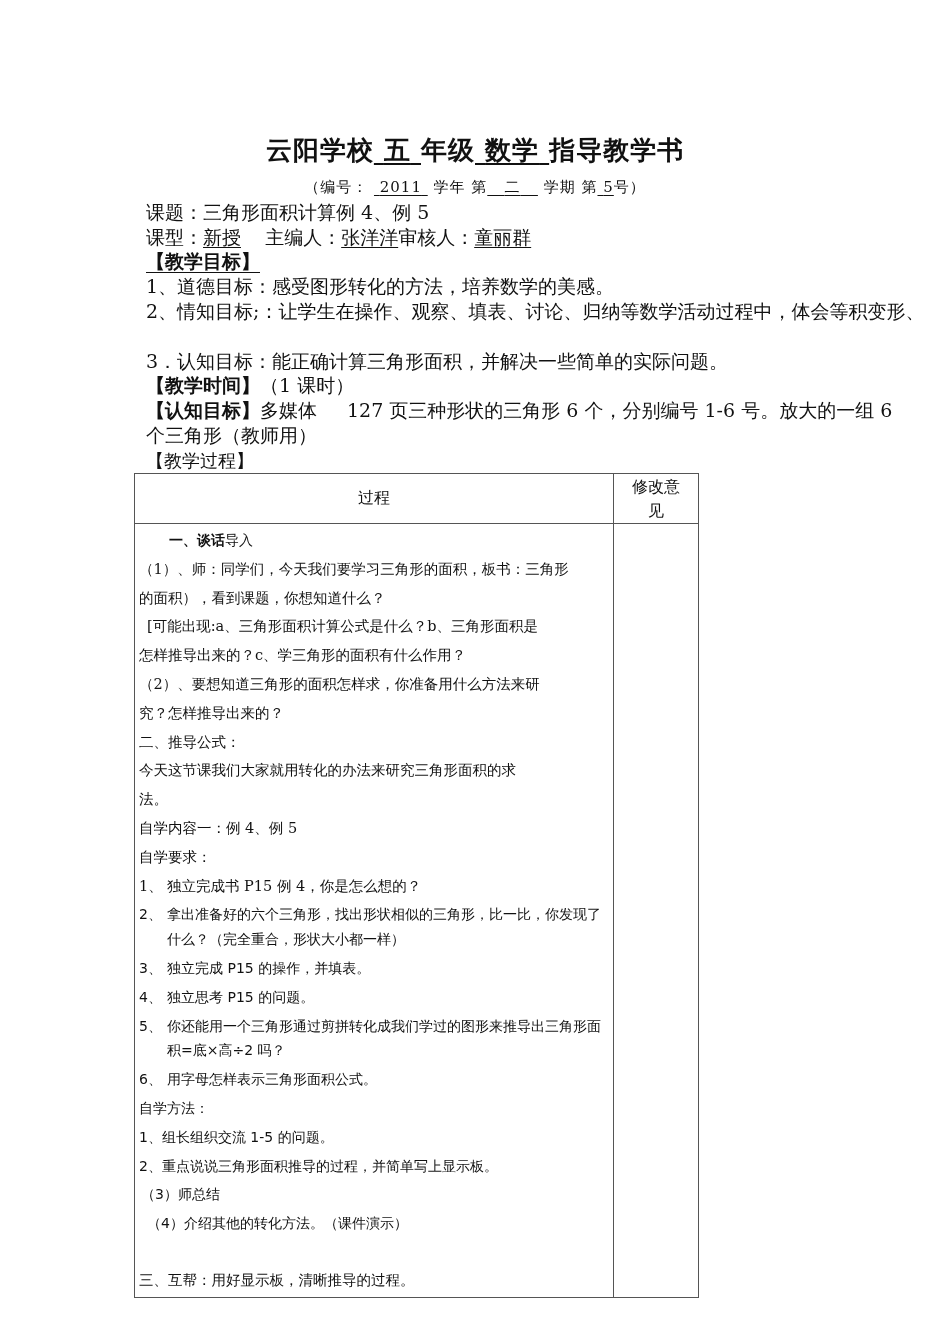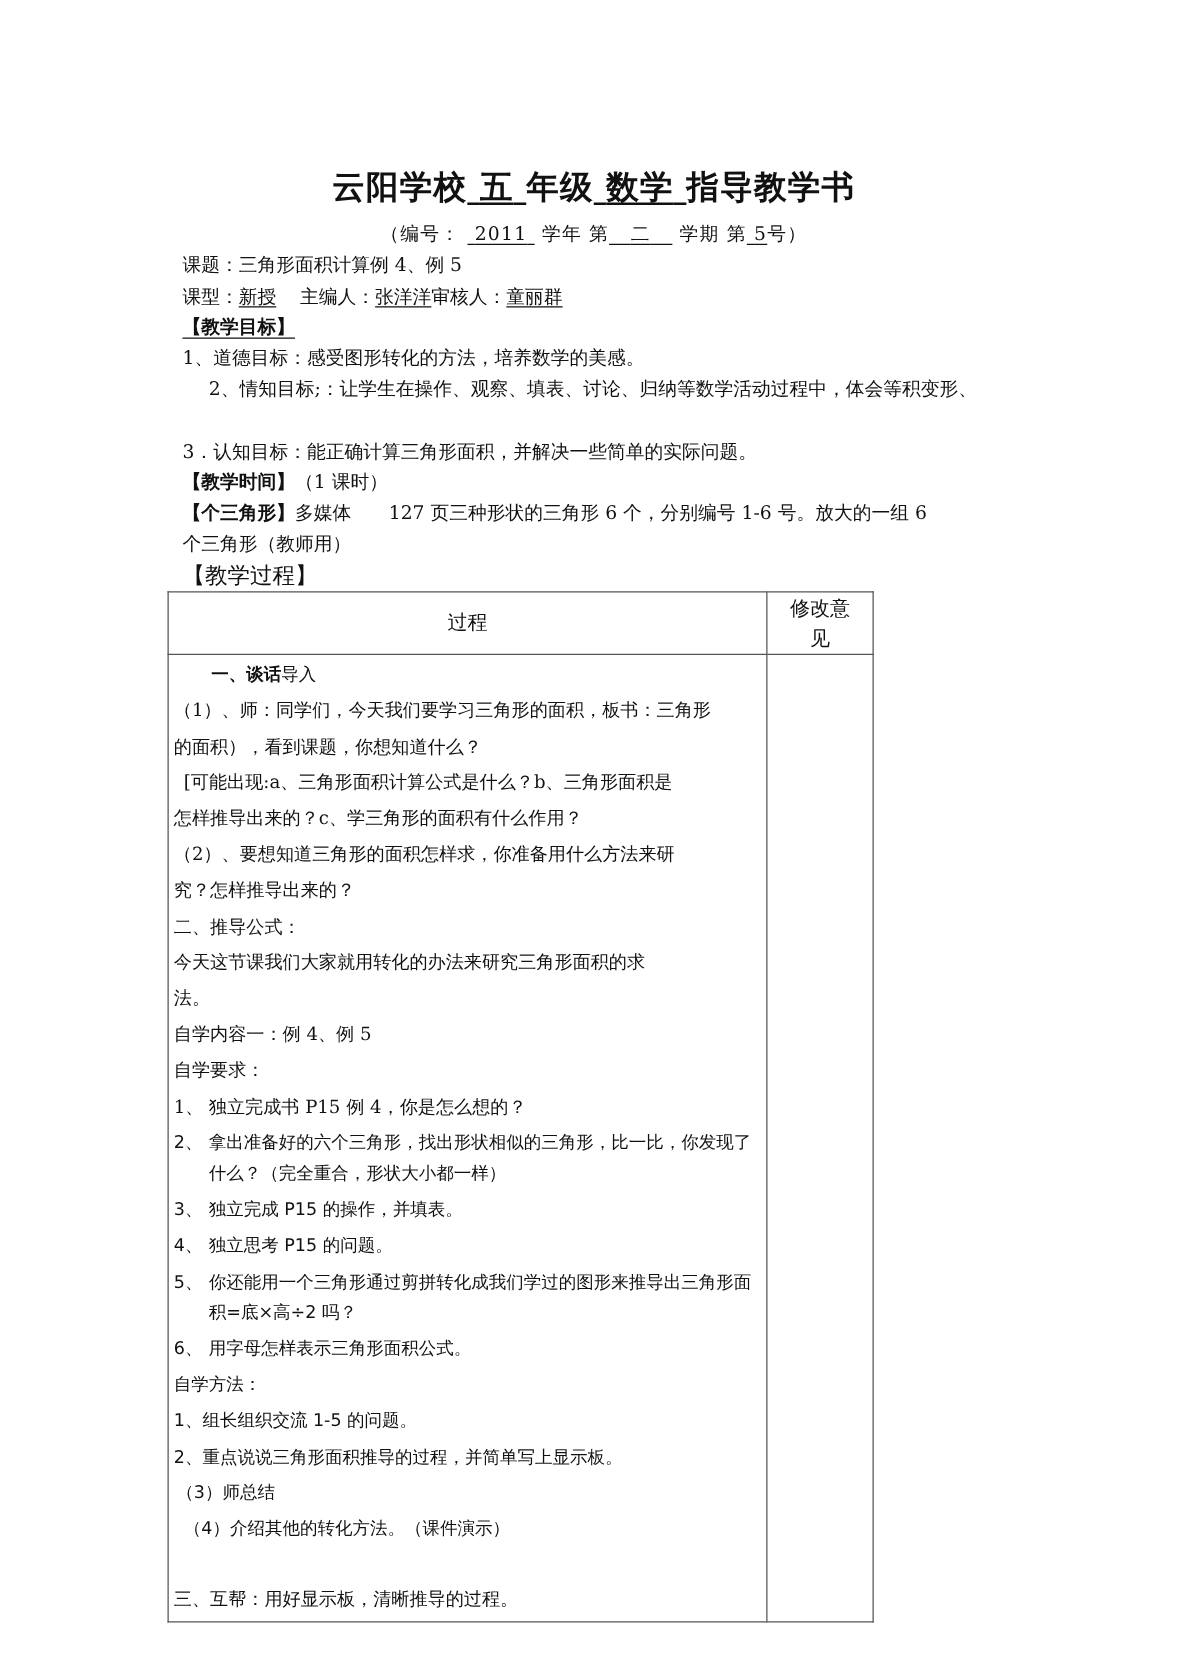--- a/index.html
+++ b/index.html
@@ -14,21 +14,21 @@
       font-family: "DejaVu Sans", "Liberation Sans", sans-serif;
       font-weight: bold; font-size: 26px; letter-spacing: 1px; line-height: 36px;
     }
     .title .u { text-decoration: underline; text-underline-offset: 4px; text-decoration-thickness: 2px; }
     .subtitle {
       position: absolute; left: 0; width: 950px; top: 176px; text-align: center;
       font-size: 15px; line-height: 22px; letter-spacing: 1px;
     }
     .subtitle .u { text-decoration: underline; text-underline-offset: 3px; }
     .line {
-      position: absolute; left: 146px; font-size: 15px; line-height: 24px; white-space: nowrap;
+      position: absolute; left: 146px; font-size: 19px; line-height: 24px; white-space: nowrap;
     }
     .line .u { text-decoration: underline; text-underline-offset: 3px; }
     .bold-sans { font-family: "DejaVu Sans", "Liberation Sans", sans-serif; font-weight: bold; }
     .bold-sans.u { text-decoration: underline; text-underline-offset: 4px; }
     .small { font-size: 18px; }
 
     table.process {
       position: absolute; left: 134px; top: 473px;
       width: 565px; border-collapse: collapse;
       font-size: 14.5px;
@@ -74,29 +74,29 @@
 
   <div class="line" style="top:225px;">
     <span>课型：</span><span class="u">新授</span>&nbsp;&nbsp;&nbsp;&nbsp;<span>主编人：</span><span class="u">张洋洋</span><span>审核人：</span><span class="u">童丽群</span>
   </div>
 
   <div class="line" style="top:249px;">
     <span class="bold-sans u">【教学目标】</span>
   </div>
 
   <div class="line" style="top:274px;">1、道德目标：感受图形转化的方法，培养数学的美感。</div>
-  <div class="line" style="top:299px;margin-left:21px;">2、情知目标;：让学生在操作、观察、填表、讨论、归纳等数学活动过程中，体会等积变形、</div>
+  <div class="line" style="top:299px;">2、情知目标;：让学生在操作、观察、填表、讨论、归纳等数学活动过程中，体会等积变形、</div>
   <div class="line" style="top:349px;">3．认知目标：能正确计算三角形面积，并解决一些简单的实际问题。</div>
 
   <div class="line" style="top:373px;">
     <span class="bold-sans">【教学时间】</span><span>（1 课时）</span>
   </div>
 
   <div class="line" style="top:398px;">
-    <span class="bold-sans">【个三角形】</span><span>多媒体</span><span style="display:inline-block;width:30px;"></span><span>127 页三种形状的三角形 6 个，分别编号 1-6 号。放大的一组 6</span>
+    <span class="bold-sans">【认知目标】</span><span>多媒体</span><span style="display:inline-block;width:30px;"></span><span>127 页三种形状的三角形 6 个，分别编号 1-6 号。放大的一组 6</span>
   </div>
   <div class="line" style="top:423px;">个三角形（教师用）</div>
 
   <div class="line small" style="top:449px;">【教学过程】</div>
 
   <table class="process">
     <tbody>
         <tr>
       <th class="col-main">过程</th>
       <th class="col-side">

